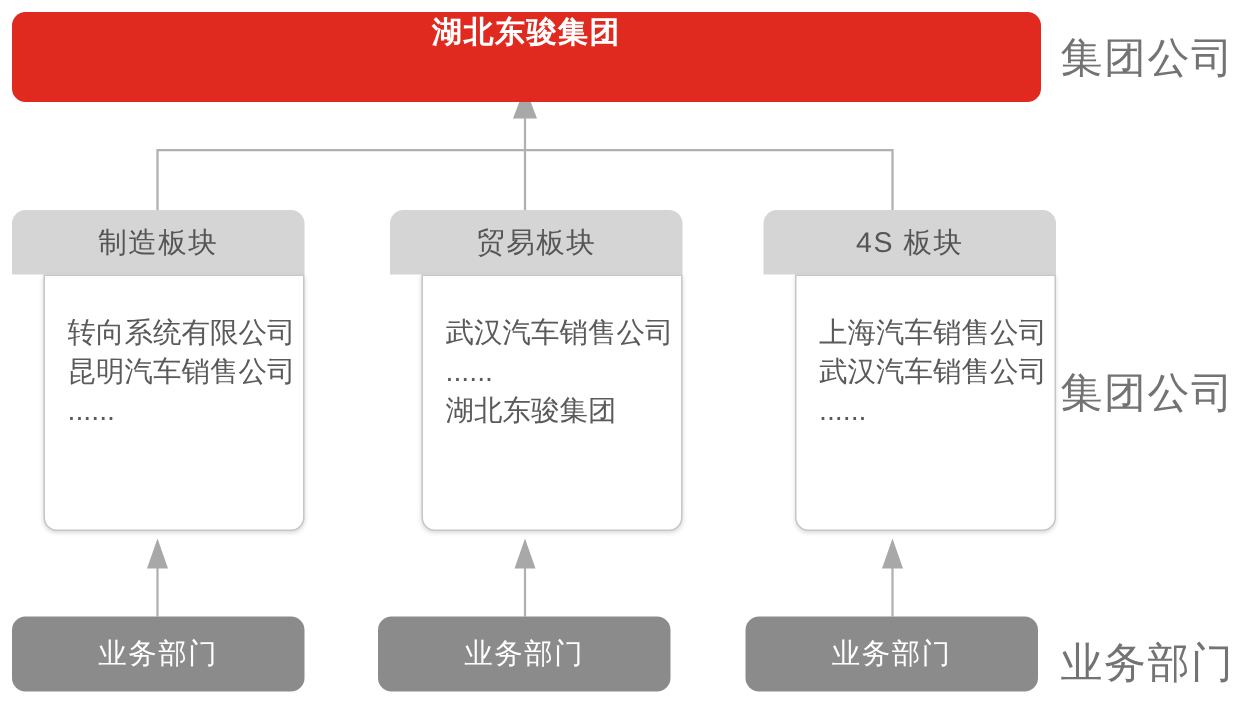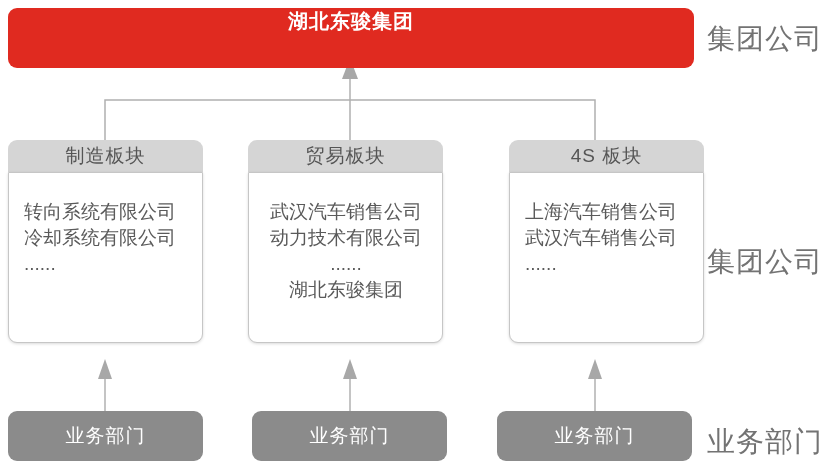--- a/index.html
+++ b/index.html
@@ -49,42 +49,43 @@
     letter-spacing: 1px;
     white-space: nowrap;
     z-index: 2;
   }
   .side-label.group  { top: 20px; }
   .side-label.entity { top: 243px; }
   .side-label.dept   { top: 423px; }
 
   .col { position: absolute; top: 140px; width: 195px; z-index: 1; }
   .col.c1 { left: 8px; }
-  .col.c2 { left: 248px; text-align: center; }
+  .col.c2 { left: 260px; }
   .col.c3 { left: 509px; }
 
   .col-header {
-    height: 32px;
+    height: 43px;
     background: #d5d5d5;
     border-radius: 9px 9px 0 0;
     display: flex;
     align-items: center;
     justify-content: center;
     font-size: 19px;
     color: #555555;
     letter-spacing: 1px;
   }
 
   .col-body {
     height: 171px;
     background: #ffffff;
     border: 1px solid #c6c6c6;
     border-radius: 0 0 9px 9px;
     box-shadow: 0 1px 3px rgba(0,0,0,0.15);
     padding: 26px 14px 0 15px;
+    margin-left: 21px;
   }
   .company {
     font-size: 19px;
     line-height: 26px;
     color: #5a5a5a;
     white-space: nowrap;
   }
 
   .dept-box {
     position: absolute;
@@ -127,30 +128,29 @@
 
   <div class="banner">
     <span class="banner-title">湖北东骏集团</span>
   </div>
   <div class="side-label group">集团公司</div>
 
   <div class="col c1">
     <div class="col-header">制造板块</div>
     <div class="col-body">
       <div class="company">转向系统有限公司</div>
-      <div class="company">冷却系统有限公司</div>
+      <div class="company">昆明汽车销售公司</div>
       <div class="company">......</div>
     </div>
   </div>
 
   <div class="col c2">
     <div class="col-header">贸易板块</div>
     <div class="col-body">
       <div class="company">武汉汽车销售公司</div>
-      <div class="company">动力技术有限公司</div>
       <div class="company">......</div>
       <div class="company">湖北东骏集团</div>
     </div>
   </div>
 
   <div class="col c3">
     <div class="col-header">4S 板块</div>
     <div class="col-body">
       <div class="company">上海汽车销售公司</div>
       <div class="company">武汉汽车销售公司</div>

